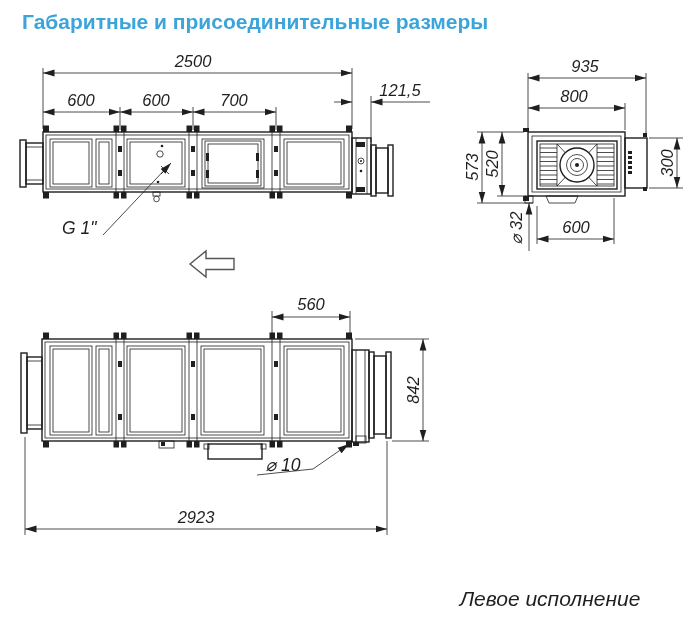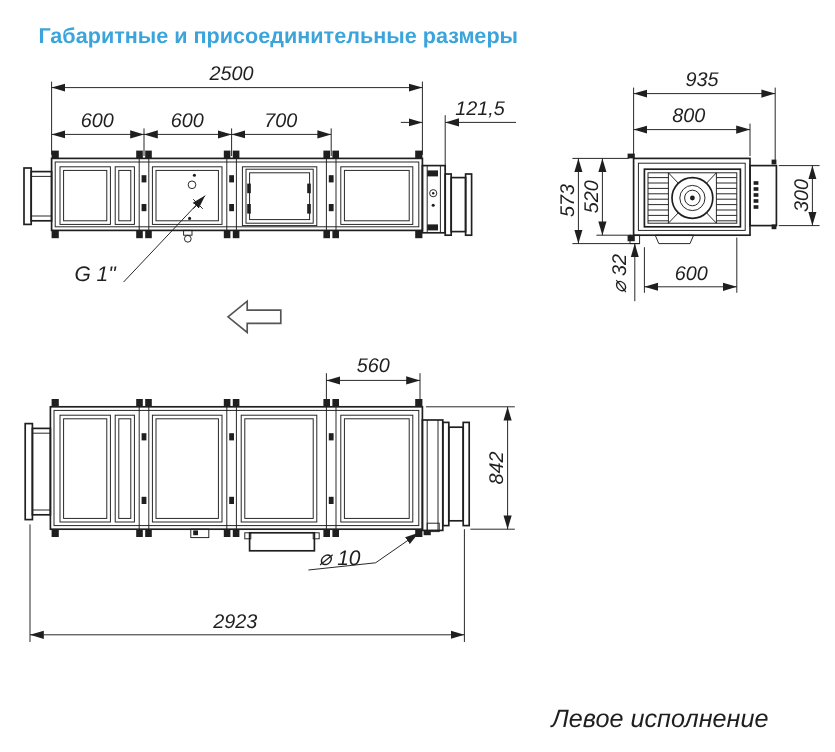--- a/index.html
+++ b/index.html
@@ -1,18 +1,18 @@
 <!DOCTYPE html>
 <html><head>
 <meta charset="utf-8">
 <style>
   html,body{margin:0;padding:0;background:#ffffff;}
   .page{position:relative;width:696px;height:627px;background:#fff;overflow:hidden;
         font-family:"Liberation Sans",sans-serif;}
-  .title{position:absolute;left:18px;top:6px;margin:14px;font-size:18px;font-weight:bold;
+  .title{position:absolute;left:18px;top:6px;margin:4px;font-size:21px;font-weight:bold;
          color:#3BA5DB;letter-spacing:0;}
   svg{position:absolute;left:0;top:0;}
   svg *{vector-effect:none;}
   .s1{fill:none;stroke:#1F1F1F;stroke-width:1.4;}
   .s0{fill:none;stroke:#1F1F1F;stroke-width:0.8;}
   .dim{fill:none;stroke:#1F1F1F;stroke-width:0.8;}
   .blk{fill:#1F1F1F;stroke:none;}
   .dot{fill:#1F1F1F;stroke:none;}
   .wfill{fill:#ffffff;}
   text{fill:#1F1F1F;stroke:none;font-family:"Liberation Sans",sans-serif;font-style:italic;}

